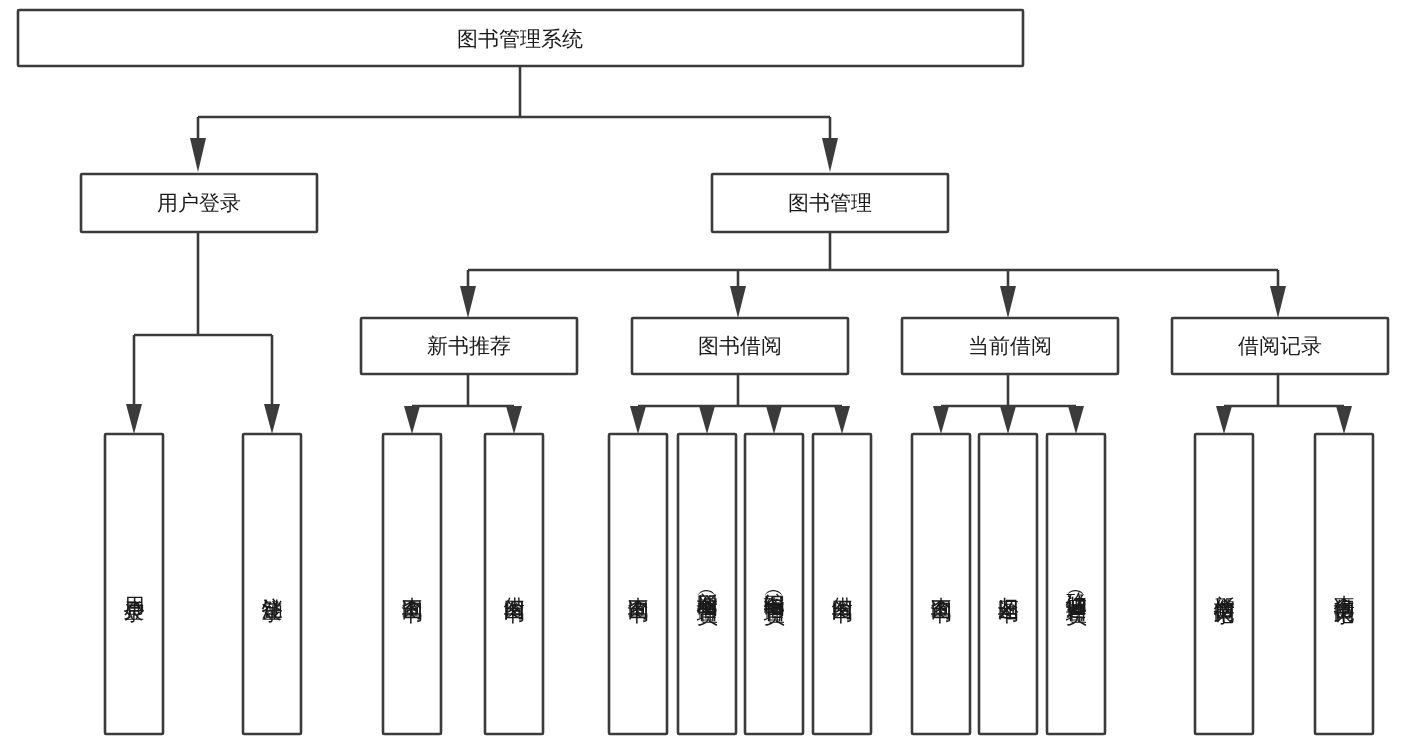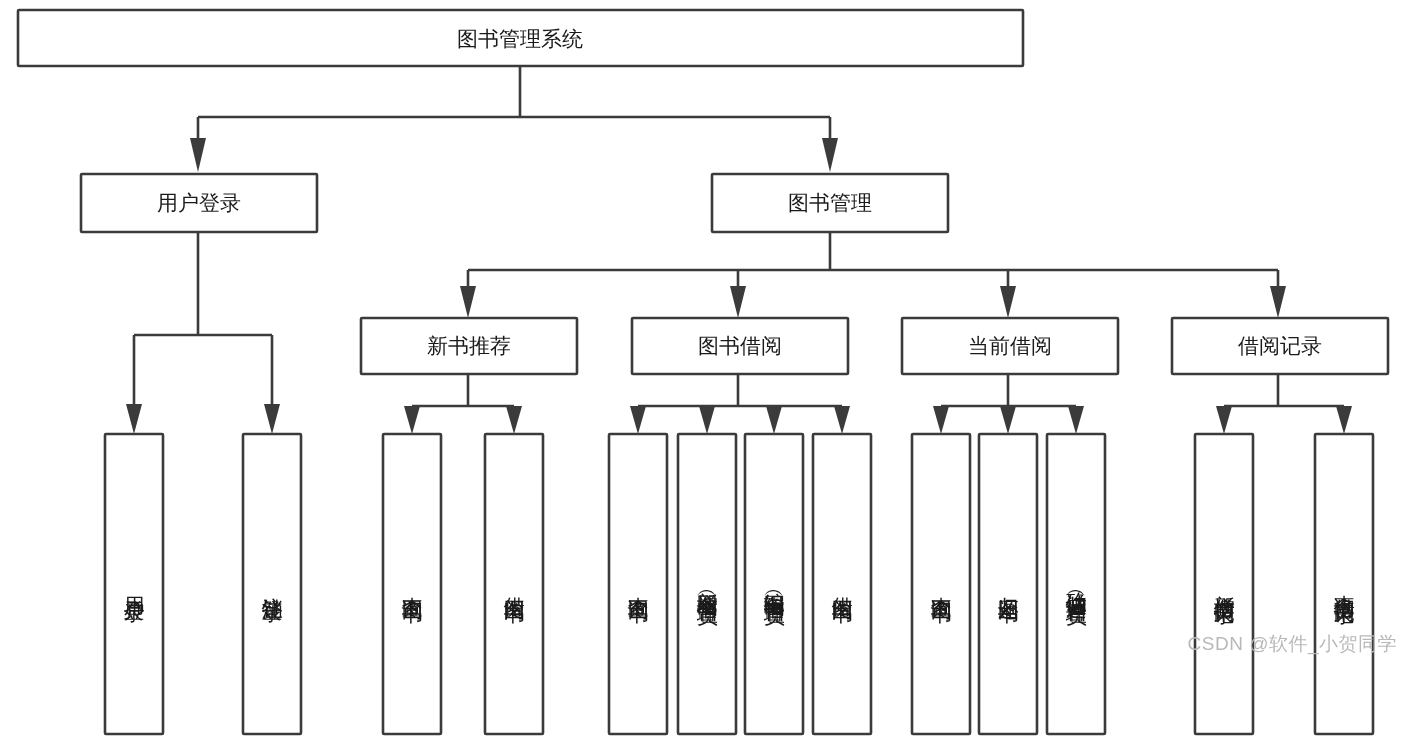--- a/index.html
+++ b/index.html
@@ -186,14 +186,13 @@
   <div class="leaf-label-wrap" style="left:745px; top:434px; width:58px; height:300px;">编辑图书（管理员）</div>
   <div class="leaf-label-wrap" style="left:813px; top:434px; width:58px; height:300px;">借阅图书</div>
 
   <div class="leaf-label-wrap" style="left:912px; top:434px; width:58px; height:300px;">查询图书</div>
   <div class="leaf-label-wrap" style="left:979px; top:434px; width:58px; height:300px;">归还图书</div>
   <div class="leaf-label-wrap" style="left:1047px; top:434px; width:58px; height:300px;">确认归还（管理员）</div>
 
   <div class="leaf-label-wrap" style="left:1195px; top:434px; width:58px; height:300px;">新增借阅记录</div>
   <div class="leaf-label-wrap" style="left:1315px; top:434px; width:58px; height:300px;">查询借阅记录</div>
 
-  <div class="watermark">CSDN @软件_小贺同学</div>
 </div>
 
 </body></html>

